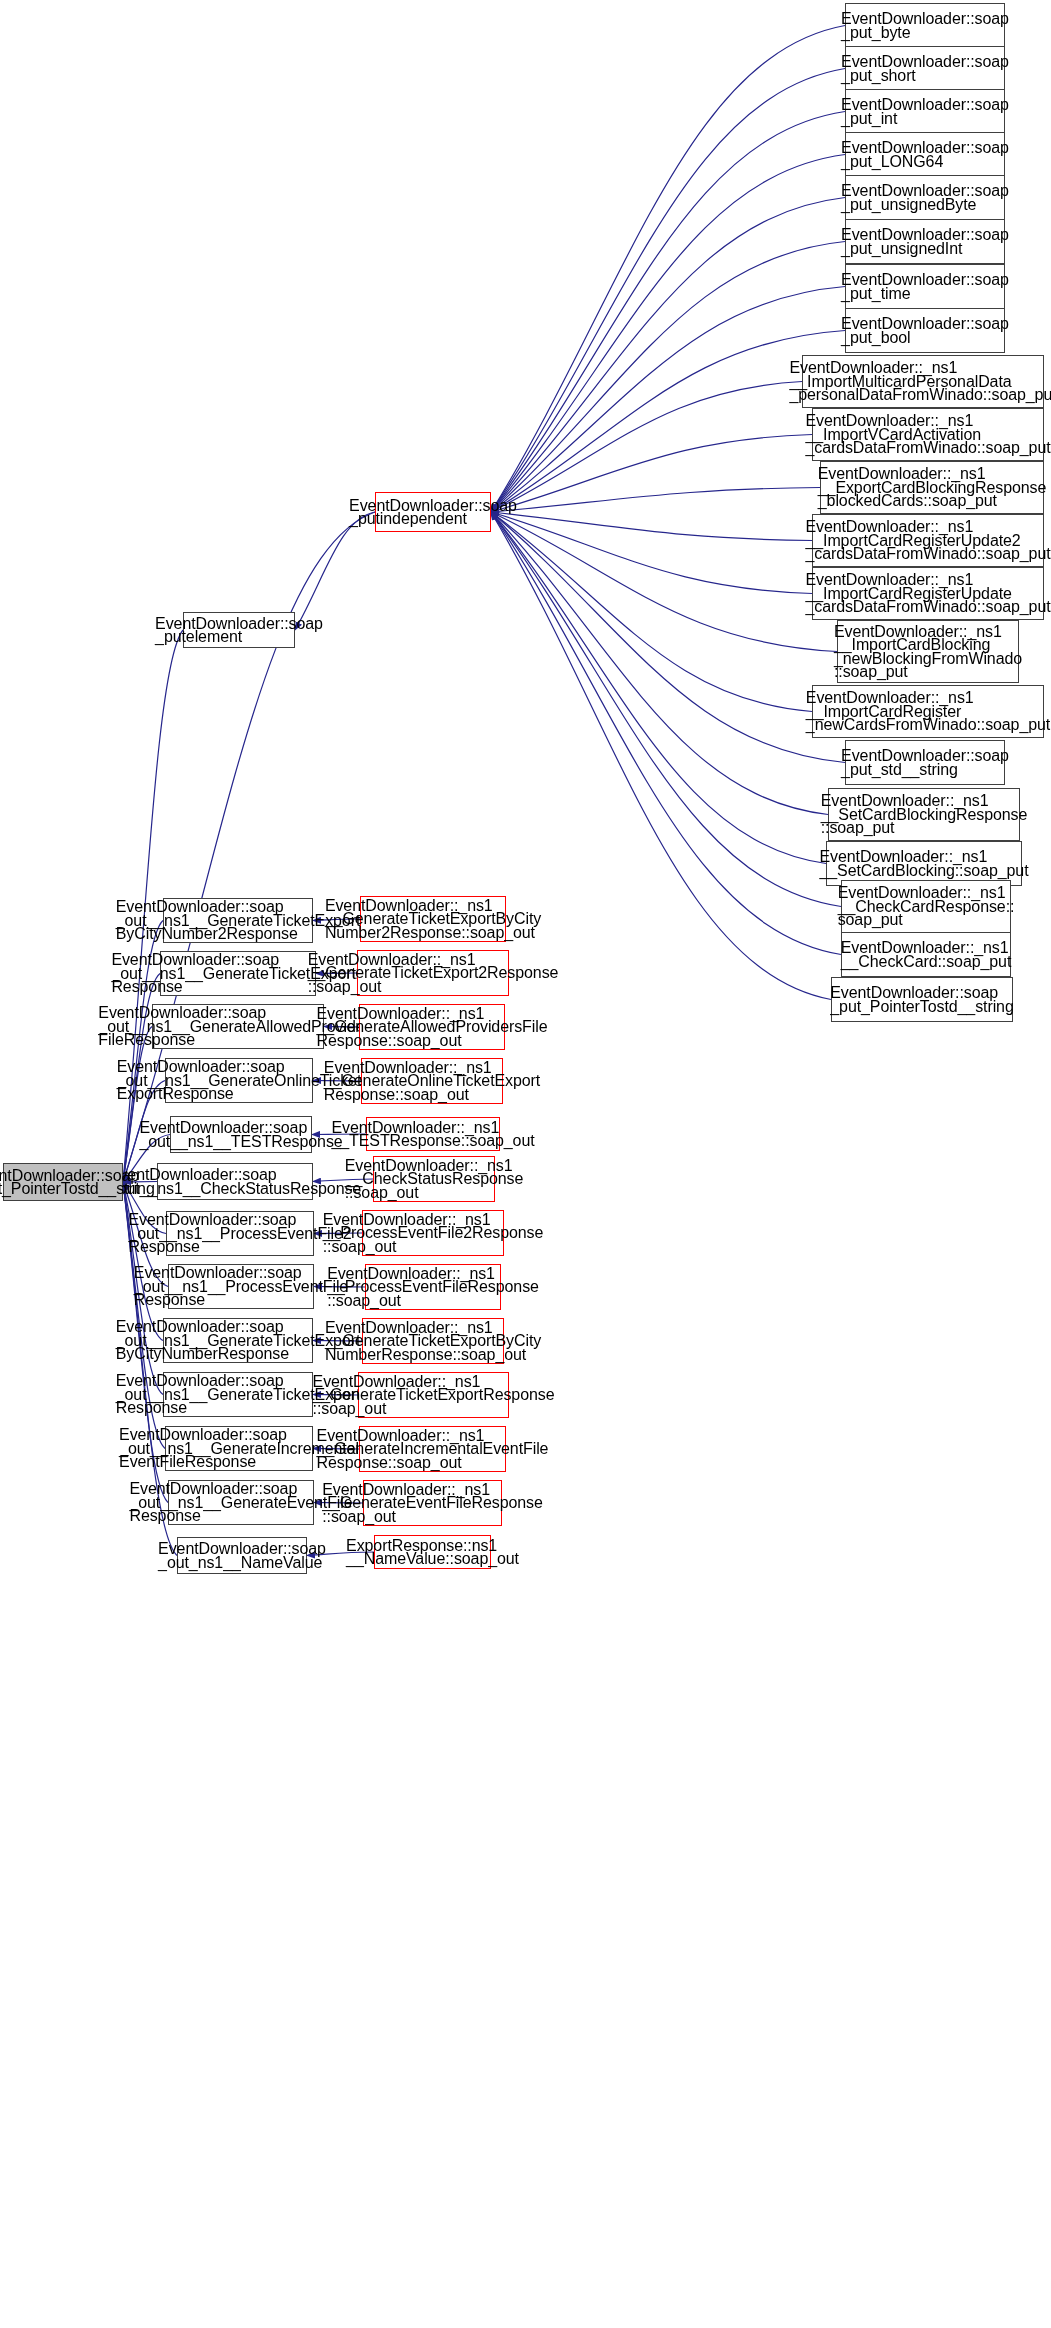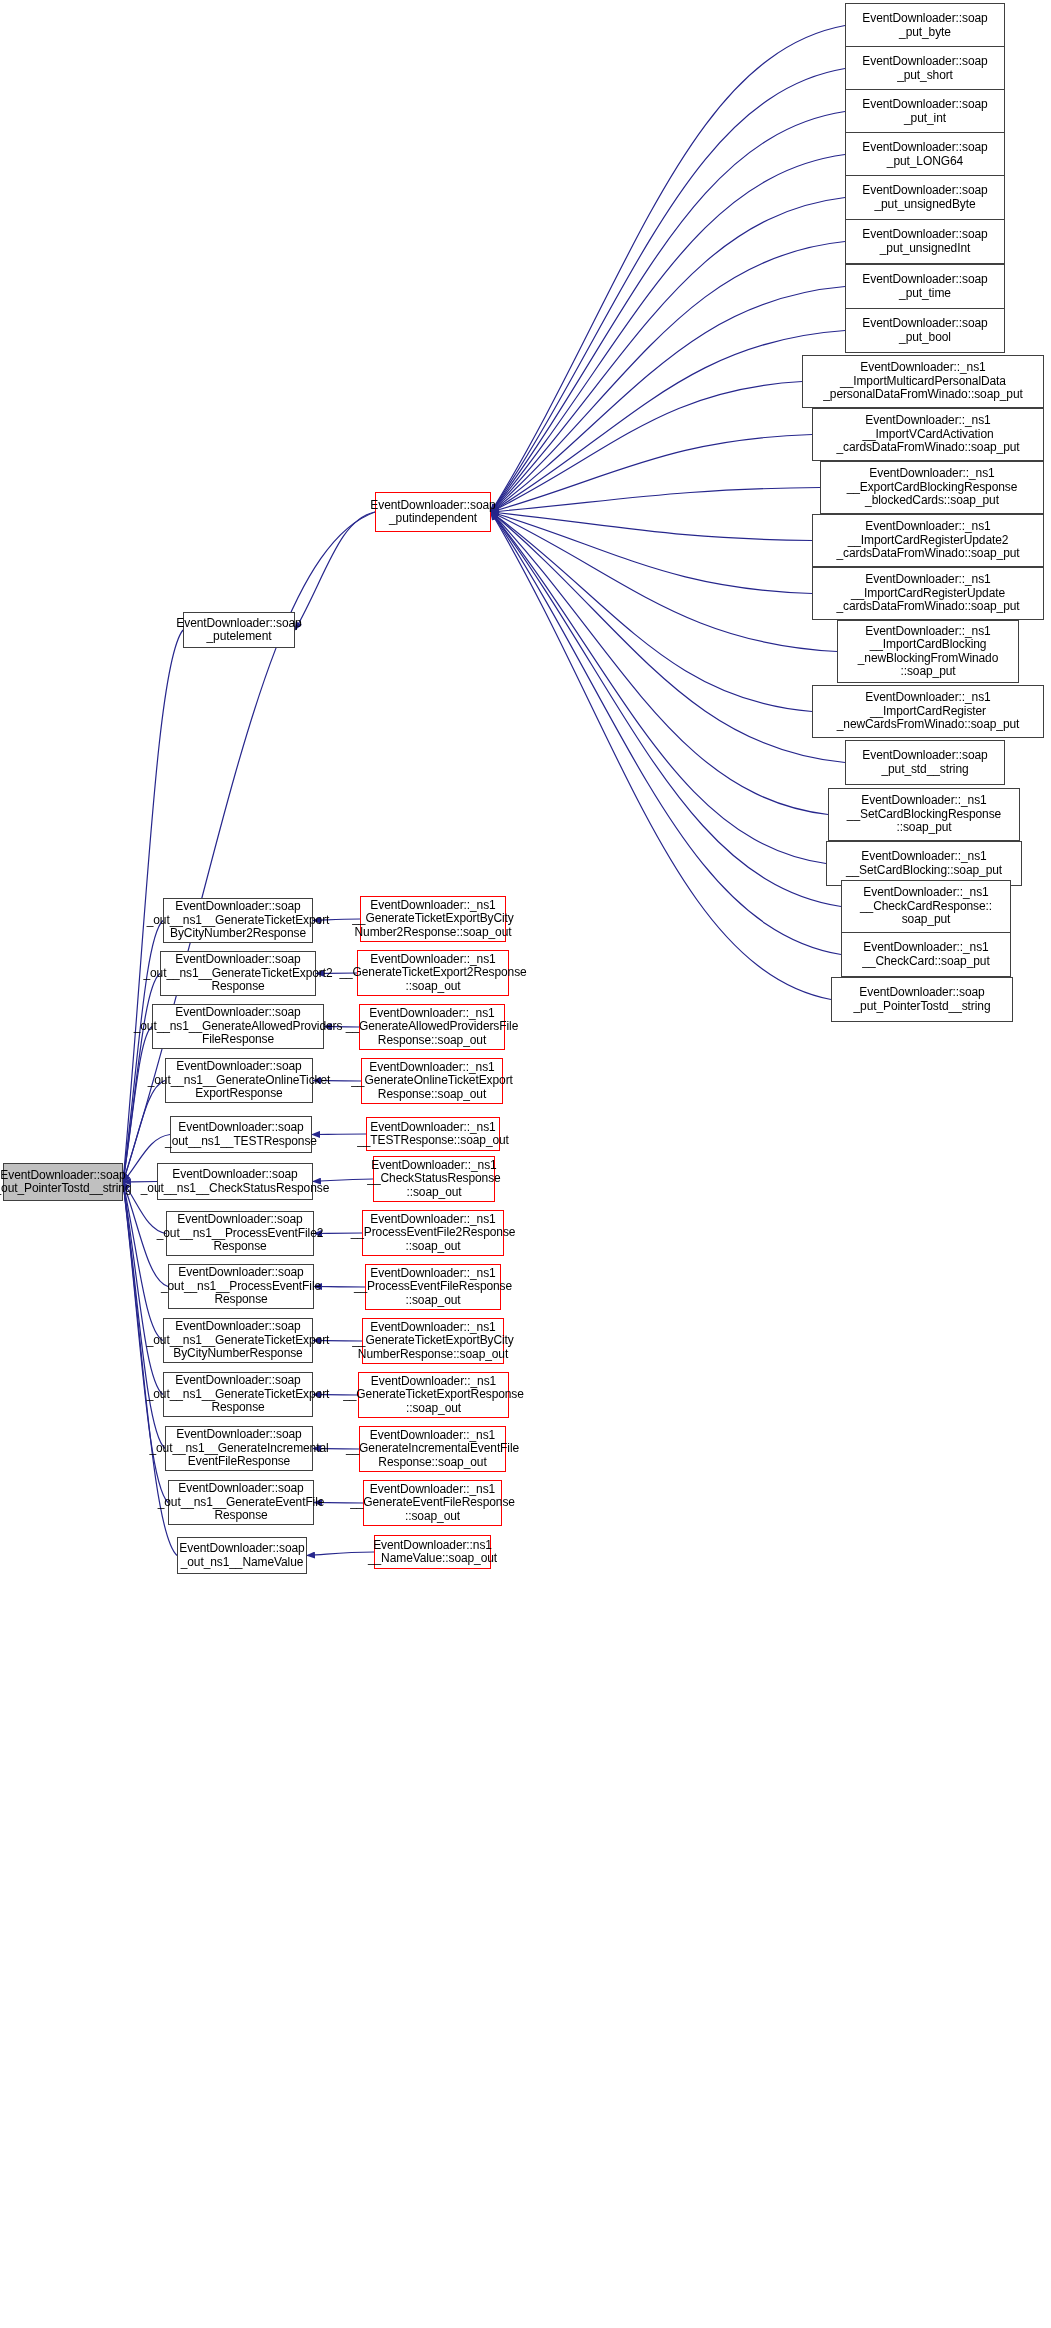--- a/index.html
+++ b/index.html
@@ -22,25 +22,25 @@
     width: 1051px;
     height: 2328px;
     pointer-events: none;
   }
   .node {
     position: absolute;
     box-sizing: border-box;
     display: flex;
     align-items: center;
     justify-content: center;
-    text-align: center;
+    text-align: left;
     background: #ffffff;
     border: 1px solid #404040;
     color: #000000;
-    font-size: 12px;
+    font-size: 16px;
     line-height: 13.5px;
     letter-spacing: -0.1px;
     white-space: pre-line;
     padding: 1px 3px;
     z-index: 5;
   }
   .node.red {
     border: 1px solid #ff0000;
   }
   .node.highlight {
@@ -232,16 +232,16 @@
 NumberResponse::soap_out</div>
       <div class="node red" style="left: 358px; top: 1372px; width: 151px; height: 46px;">EventDownloader::_ns1
 __GenerateTicketExportResponse
 ::soap_out</div>
       <div class="node red" style="left: 359px; top: 1426px; width: 147px; height: 46px;">EventDownloader::_ns1
 __GenerateIncrementalEventFile
 Response::soap_out</div>
       <div class="node red" style="left: 363px; top: 1480px; width: 139px; height: 46px;">EventDownloader::_ns1
 __GenerateEventFileResponse
 ::soap_out</div>
-      <div class="node red" style="left: 374px; top: 1535px; width: 117px; height: 34px;">EventDownloader::ns1
+      <div class="node red" style="left: 374px; top: 1535px; width: 117px; height: 34px;">ExportResponse::ns1
 __NameValue::soap_out</div>
     </div>
 </div>
 
 </body></html>

